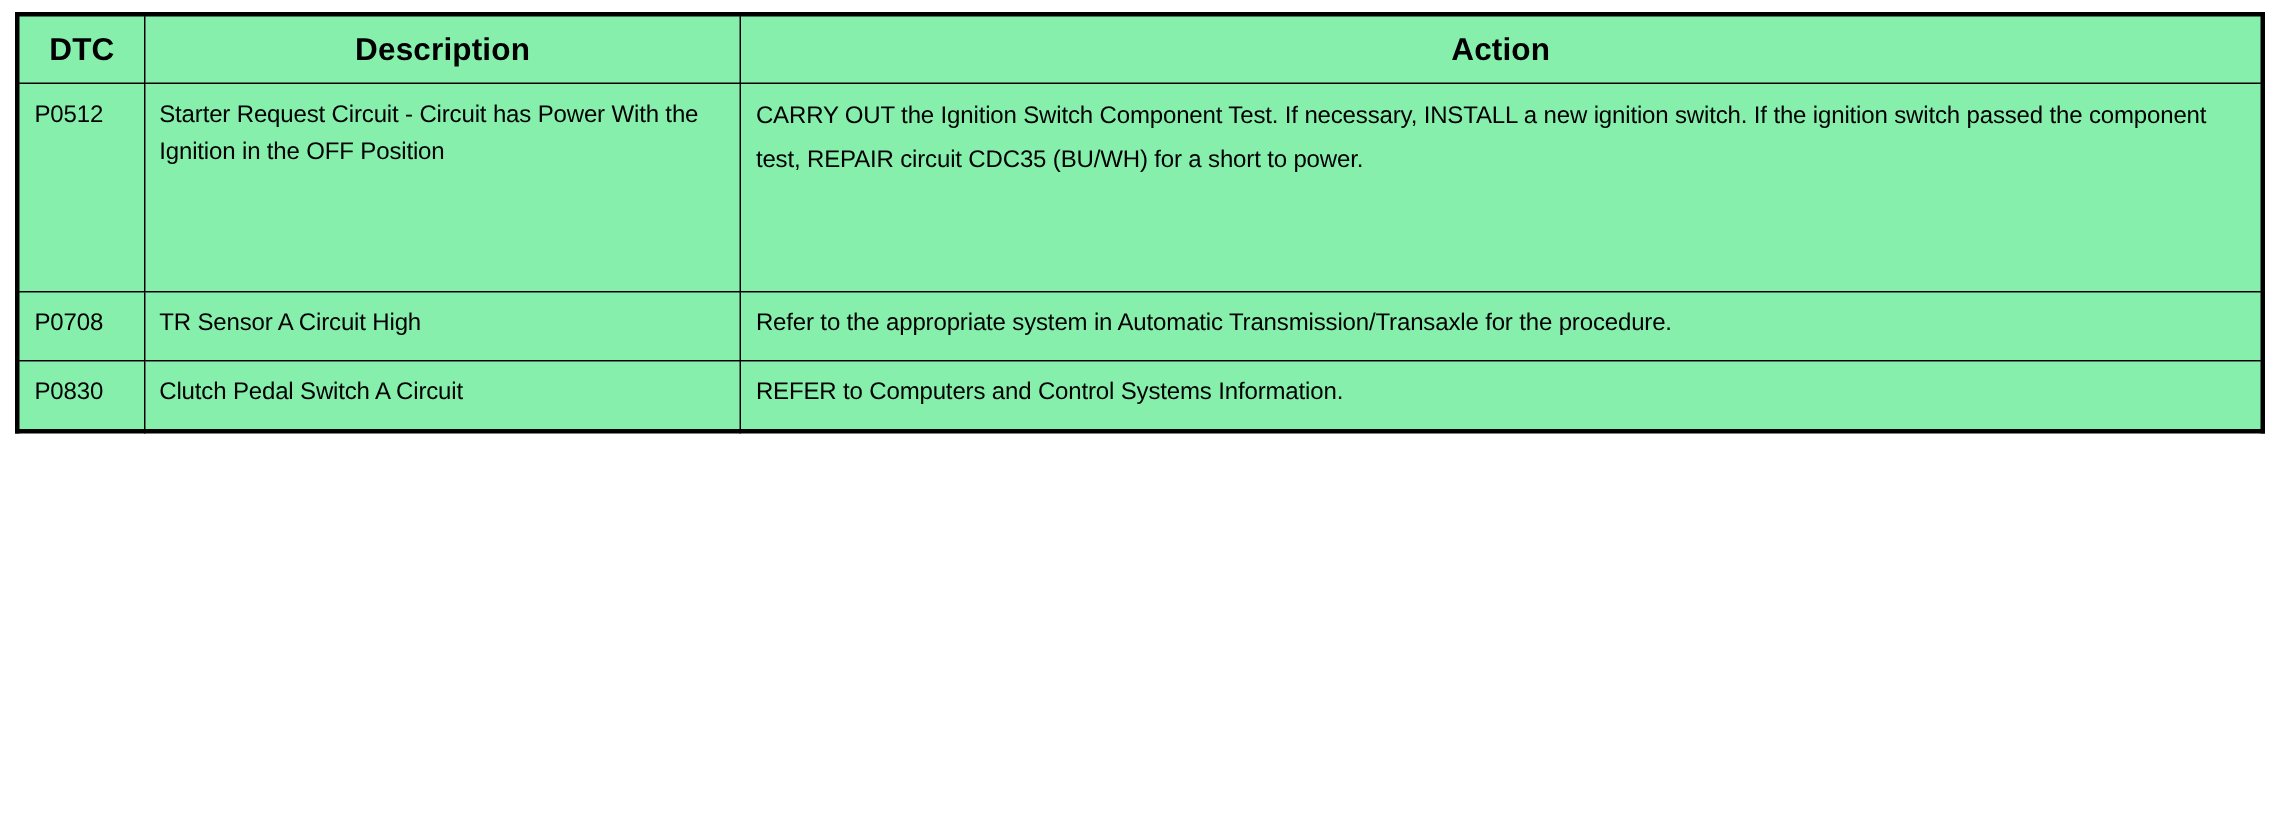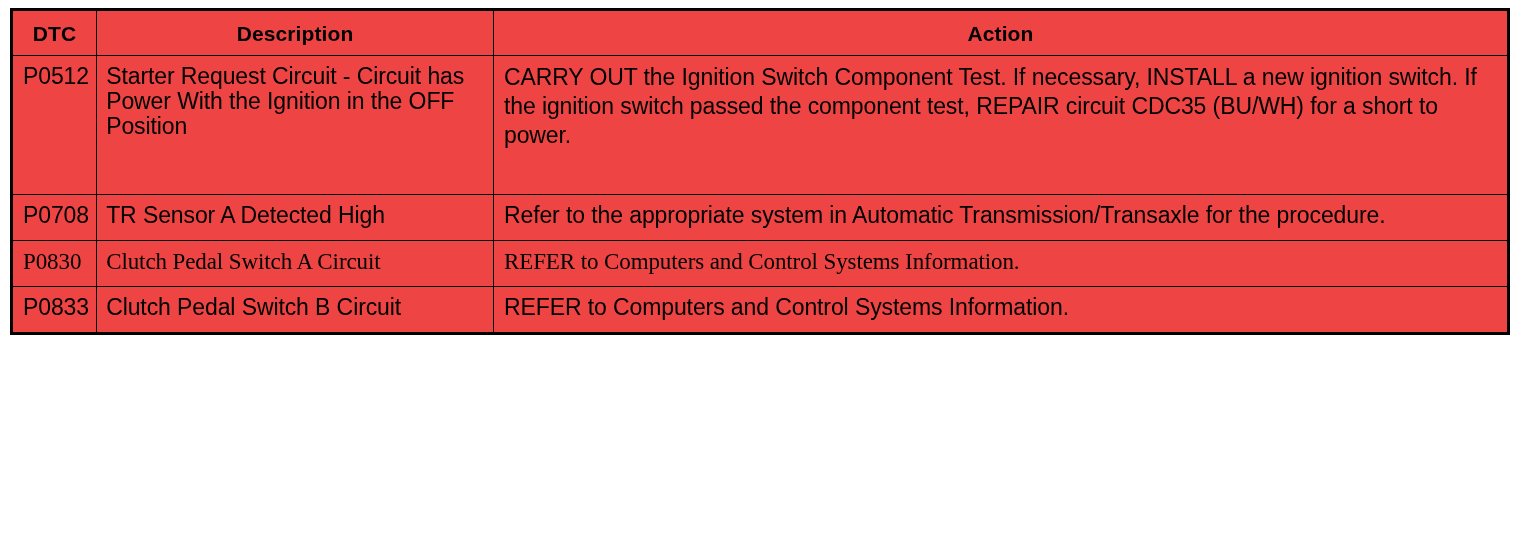--- a/index.html
+++ b/index.html
@@ -35,21 +35,21 @@
   
   table.dtc-table {
     border: 3px solid #000000;
   }
 
   table.dtc-table td,
   table.dtc-table th {
     border: 1px solid #000000;
     vertical-align: top;
     padding: 0;
-    background: #ef4444;
+    background: #86efac;
   }
 
   
   thead th {
     border-bottom: 3px solid #000000;
   }
 
   
   col.col-dtc   { width: 85px; }
   col.col-desc  { width: 396px; }
@@ -63,21 +63,21 @@
     height: 44px;
     letter-spacing: 0.1px;
   }
   th.hdr .htext {
     display: block;
     padding-top: 12px;
   }
 
   td .cell {
     display: block;
-    font-size: 23px;
+    font-size: 16px;
     line-height: 25px;
     padding: 8px 6px 8px 8px;
     white-space: pre-line;
     letter-spacing: -0.1px;
   }
 
   td.dtc .cell {
     padding-left: 10px;
     padding-right: 4px;
     white-space: nowrap;
@@ -91,21 +91,21 @@
   td.act .cell {
     padding-left: 10px;
     padding-right: 8px;
   }
 
   
   tr.r-p0512 td { height: 138px; }
   tr.r-p0706 td { height: 71px; }
   tr.r-p0707 td { height: 45px; }
   tr.r-p0708 td { height: 45px; }
-  tr.r-p0830 td { height: 45px; font-family: Liberation Serif, serif; }
+  tr.r-p0830 td { height: 45px; }
   tr.r-p0833 td { height: 45px; }
   tr.r-p1260 td { height: 71px; }
 
   
   td.act.long .cell {
     line-height: 29px;
     padding-top: 7px;
   }
 </style>
 </head>
@@ -148,48 +148,37 @@
         </td>
       </tr>
 
 
 
       <tr class="r-p0708">
         <td class="dtc">
           <span class="cell">P0708</span>
         </td>
         <td class="desc">
-          <span class="cell">TR Sensor A Detected High</span>
+          <span class="cell">TR Sensor A Circuit High</span>
         </td>
         <td class="act">
           <span class="cell">Refer to the appropriate system in Automatic Transmission/Transaxle for the procedure.</span>
         </td>
       </tr>
 
       <tr class="r-p0830">
         <td class="dtc">
           <span class="cell">P0830</span>
         </td>
         <td class="desc">
           <span class="cell">Clutch Pedal Switch A Circuit</span>
         </td>
         <td class="act">
           <span class="cell">REFER to Computers and Control Systems Information.</span>
         </td>
       </tr>
 
-      <tr class="r-p0833">
-        <td class="dtc">
-          <span class="cell">P0833</span>
-        </td>
-        <td class="desc">
-          <span class="cell">Clutch Pedal Switch B Circuit</span>
-        </td>
-        <td class="act">
-          <span class="cell">REFER to Computers and Control Systems Information.</span>
-        </td>
-      </tr>
 
 
     </tbody>
   </table>
 
 </div>
 
 </body></html>

